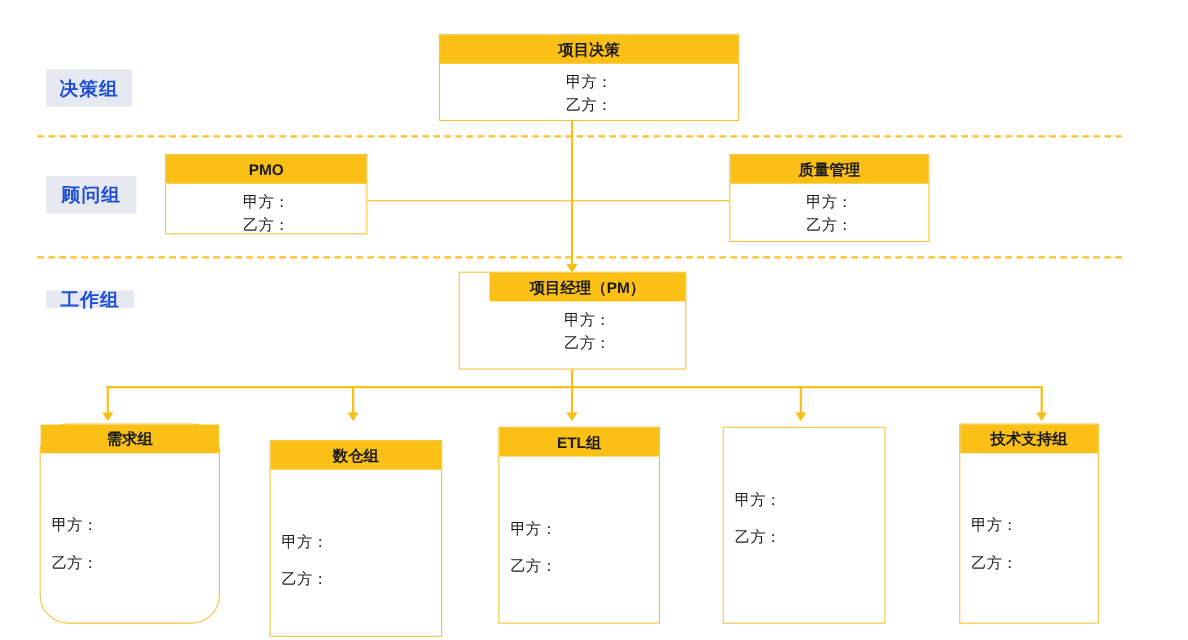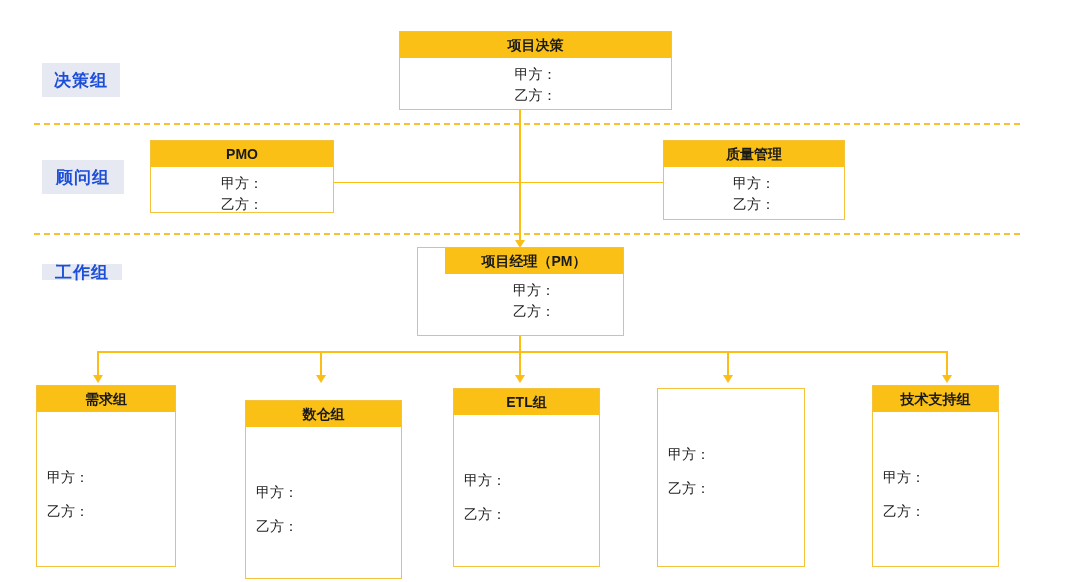--- a/index.html
+++ b/index.html
@@ -174,21 +174,21 @@
   </div>
 
   <div class="node" style="left:417px; top:247px; width:207px; height:89px;padding-left:27px;">
     <div class="node-header">项目经理（PM）</div>
     <div class="node-body center">
       <div class="field">甲方：</div>
       <div class="field">乙方：</div>
     </div>
   </div>
 
-  <div class="node" style="left:36px; top:385px; width:140px; height:182px;">
+  <div class="node" style="left:36px; top:385px; width:164px; height:182px;border-radius:26px;">
     <div class="node-header">需求组</div>
     <div class="node-body left">
       <div class="field">甲方：</div>
       <div class="field">乙方：</div>
     </div>
   </div>
 
   <div class="node" style="left:245px; top:388px; width:157px; height:179px;margin-top:12px;">
     <div class="node-header">数仓组</div>
     <div class="node-body left">

